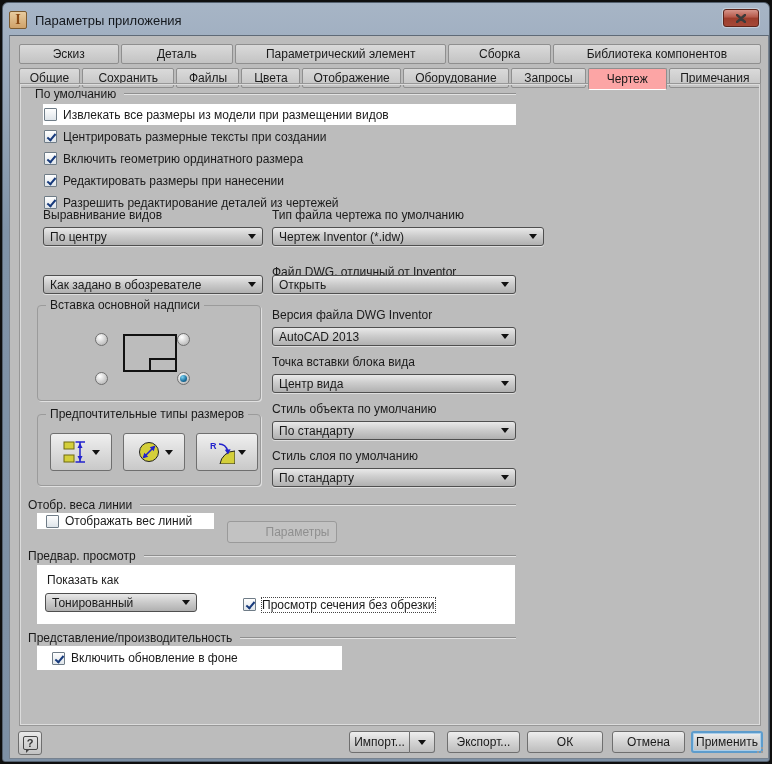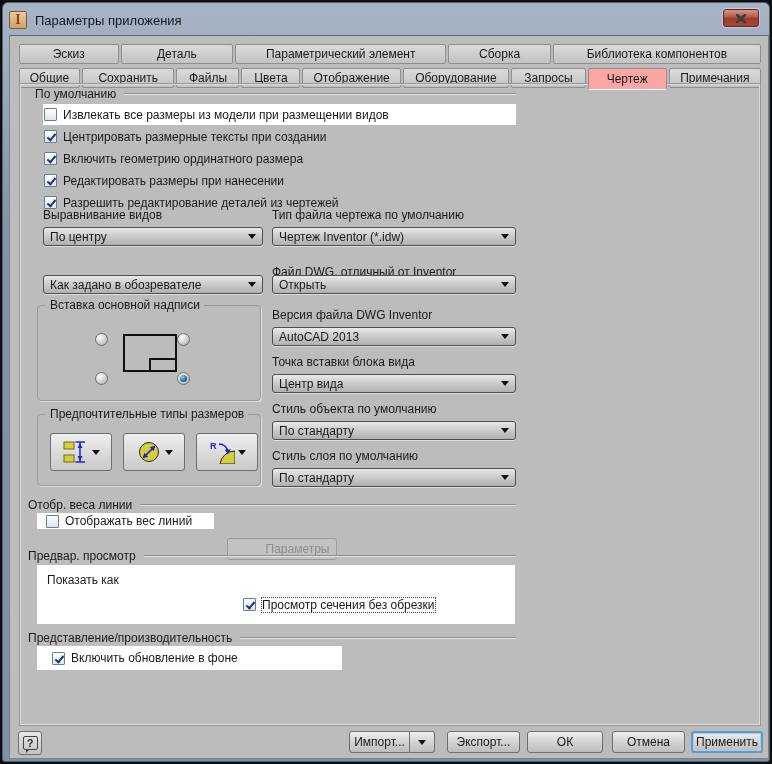--- a/index.html
+++ b/index.html
@@ -223,21 +223,21 @@
               <path d="M 26 24 L 26 11 A 15 15 0 0 0 11 24 Z" fill="#d4cf3a" stroke="#222"></path>
               <text x="1" y="9" fill="#2222cc" font-size="9" font-weight="bold" font-family="Liberation Sans, sans-serif">R</text>
               <path d="M 10 4 Q 17 4 18.5 11" stroke="#2222cc" fill="none" stroke-width="1.6"></path>
               <polygon points="19,14.5 15.8,9.8 21.6,9.2" fill="#2222cc"></polygon>
             </svg>
             <span class="dd-arrow"></span>
           </button>
         </div>
 
         <div class="flabel" style="left:252px;top:124px;">Тип файла чертежа по умолчанию</div>
-        <div class="select" style="left:252px;top:143px;width:244px;">
+        <div class="select" style="left:252px;top:143px;width:272px;">
           <span class="sel-text">Чертеж Inventor (*.idw)</span>
           <span class="sel-arrow"></span>
         </div>
 
         <div class="flabel" style="left:252px;top:181px;">Файл DWG, отличный от Inventor</div>
         <div class="select" style="left:252px;top:191px;width:244px;">
           <span class="sel-text">Открыть</span>
           <span class="sel-arrow"></span>
         </div>
 
@@ -266,28 +266,32 @@
         </div>
 
         <div class="sechead" style="left:8px;top:414px;width:488px;">
           <span class="sectitle">Отобр. веса линии</span>
           <span class="secline"></span>
         </div>
         <div class="hlbox" style="left:17px;top:429px;width:177px;height:16px;padding-left:8px;">
           <span class="cb"></span>
           <span class="cbl">Отображать вес линий</span>
         </div>
-        <button class="btn disabled" style="left:207px;top:454px;width:110px;padding-left:37px;" disabled="">Параметры</button>
+        <button class="btn disabled" style="left:207px;top:437px;width:110px;padding-left:37px;" disabled="">Параметры</button>
 
         <div class="sechead" style="left:8px;top:465px;width:488px;">
           <span class="sectitle">Предвар. просмотр</span>
           <span class="secline"></span>
         </div>
         <div class="panel" style="left:17px;top:481px;width:478px;height:59px;">
           <div class="flabel" style="left:10px;top:8px;">Показать как</div>
+          <div class="select" style="left:8px;top:28px;width:152px;">
+            <span class="sel-text">Тонированный</span>
+            <span class="sel-arrow"></span>
+          </div>
           <div class="cbrow" style="left:205px;top:29px;">
             <span class="cb checked"></span>
             <span class="cbl focus">Просмотр сечения без обрезки</span>
           </div>
         </div>
 
         <div class="sechead" style="left:8px;top:547px;width:488px;">
           <span class="sectitle">Представление/производительность</span>
           <span class="secline"></span>
         </div>

